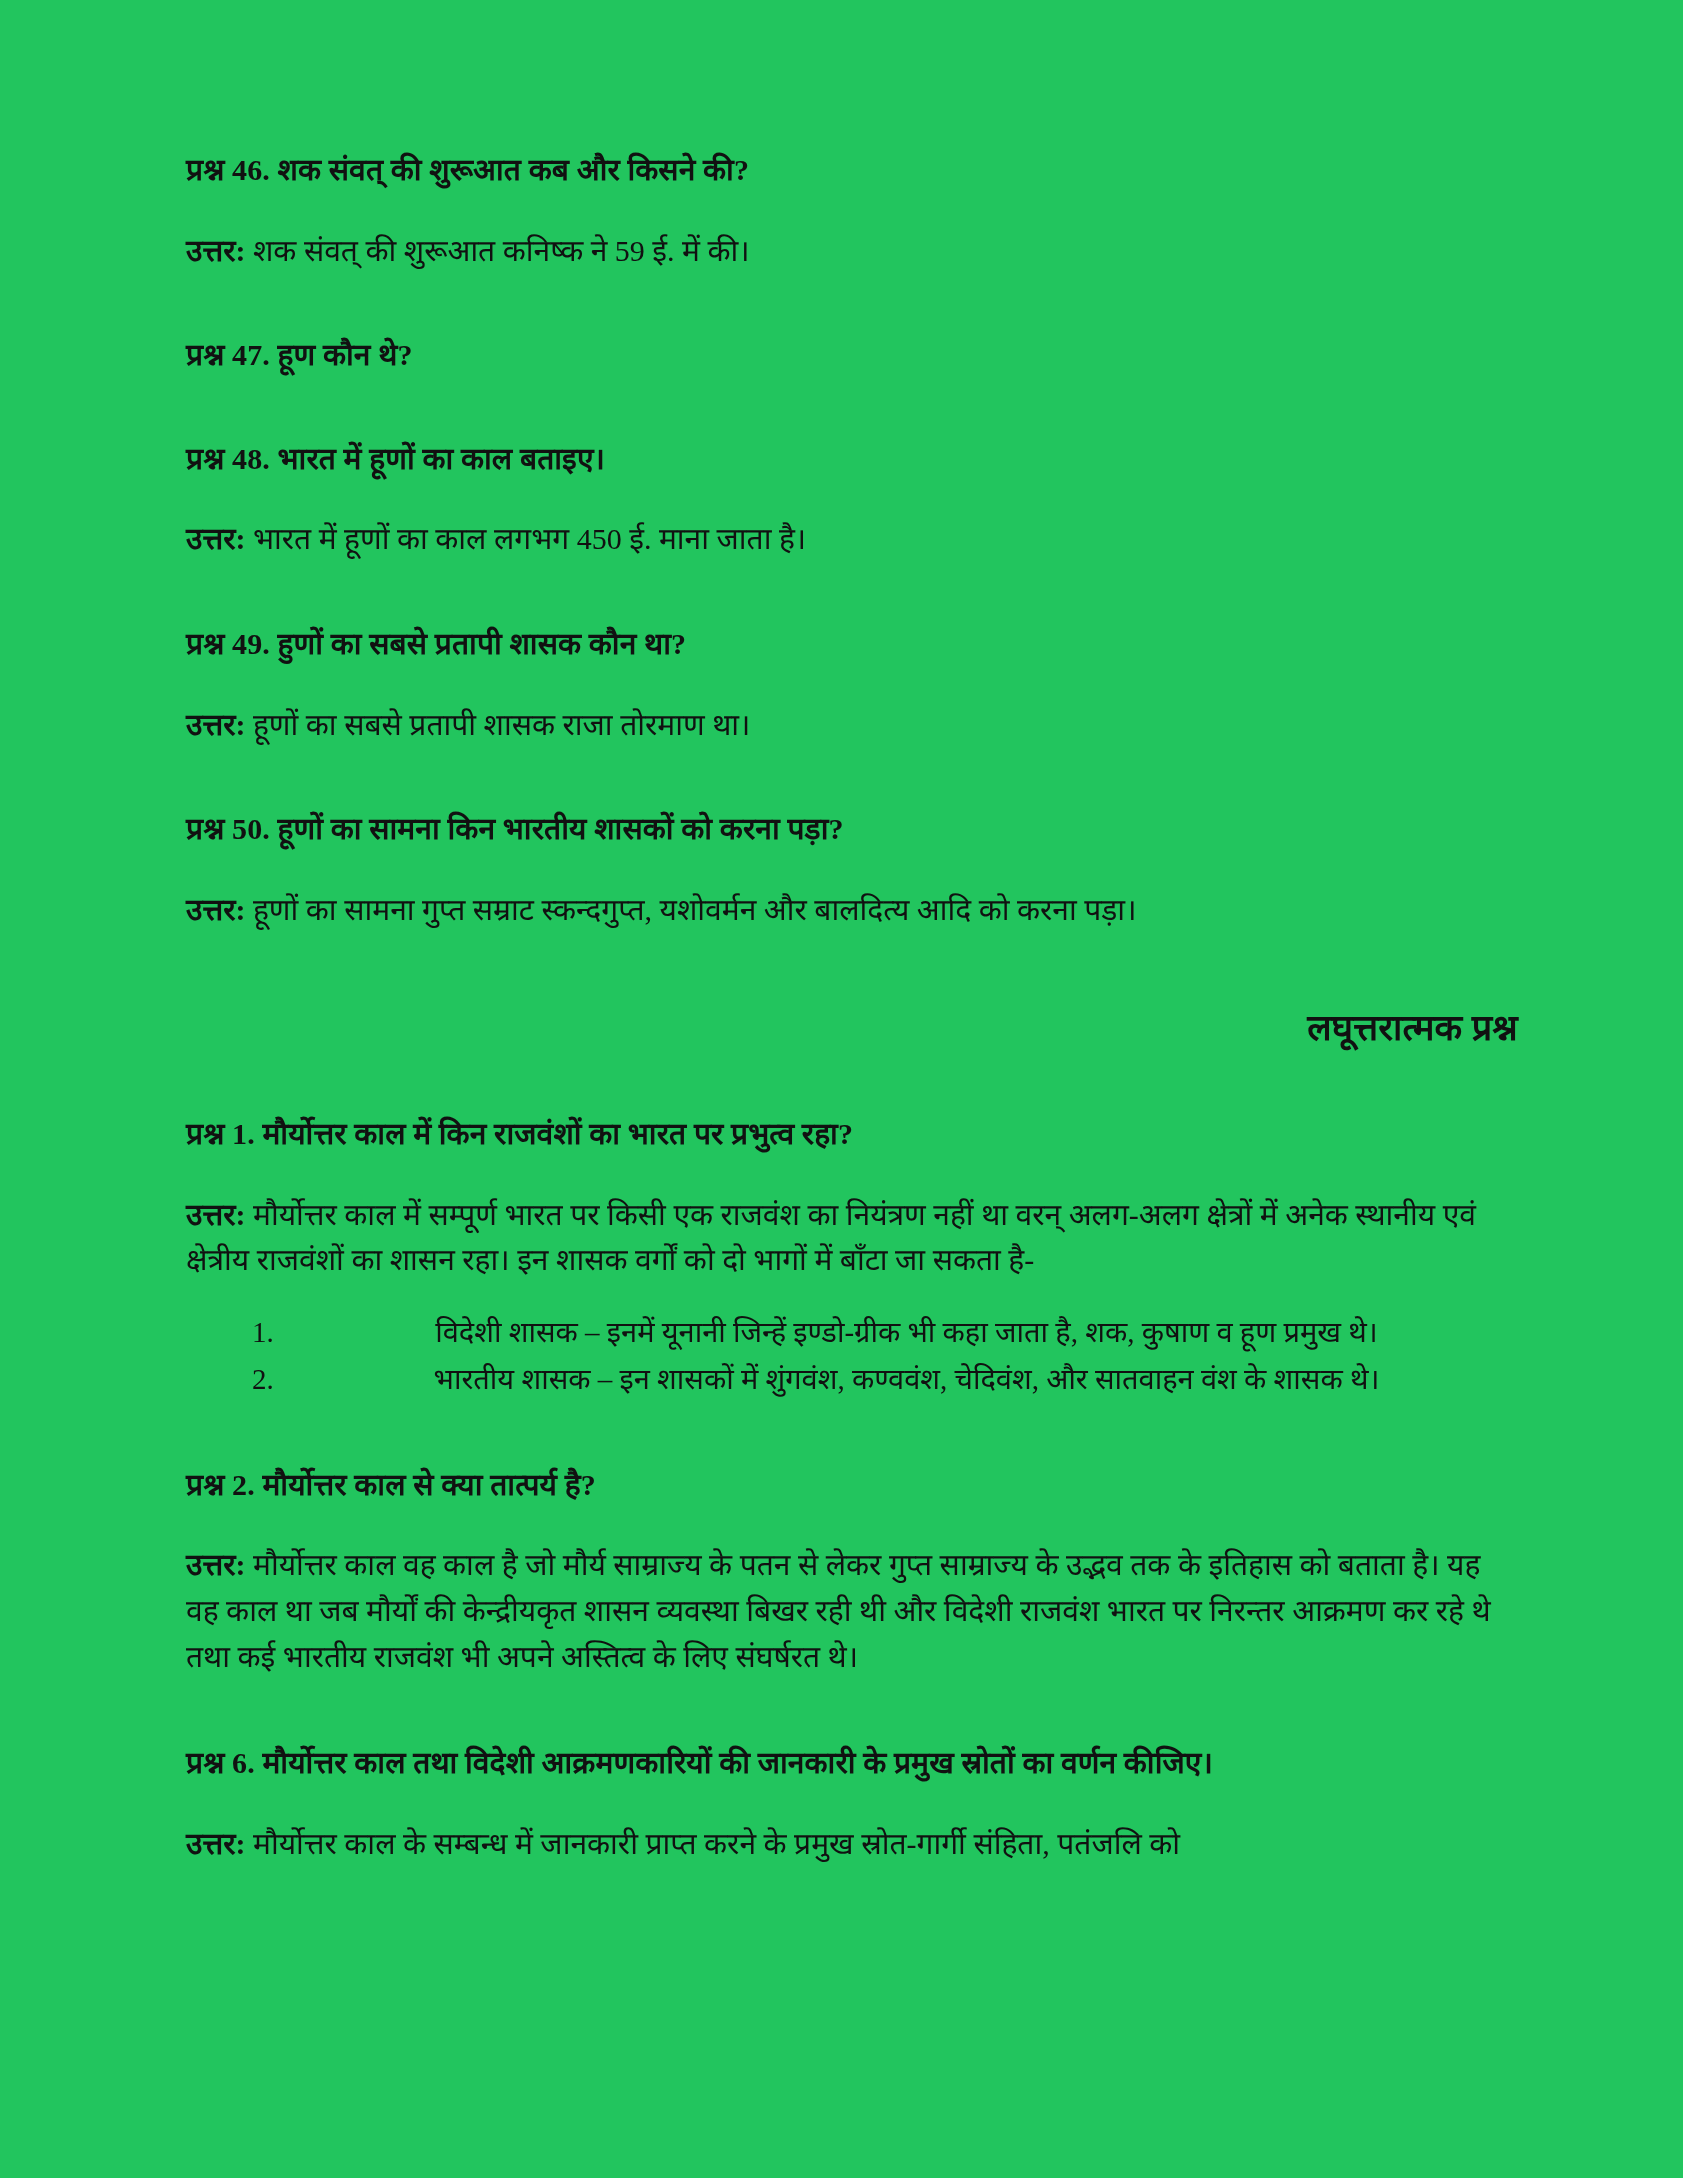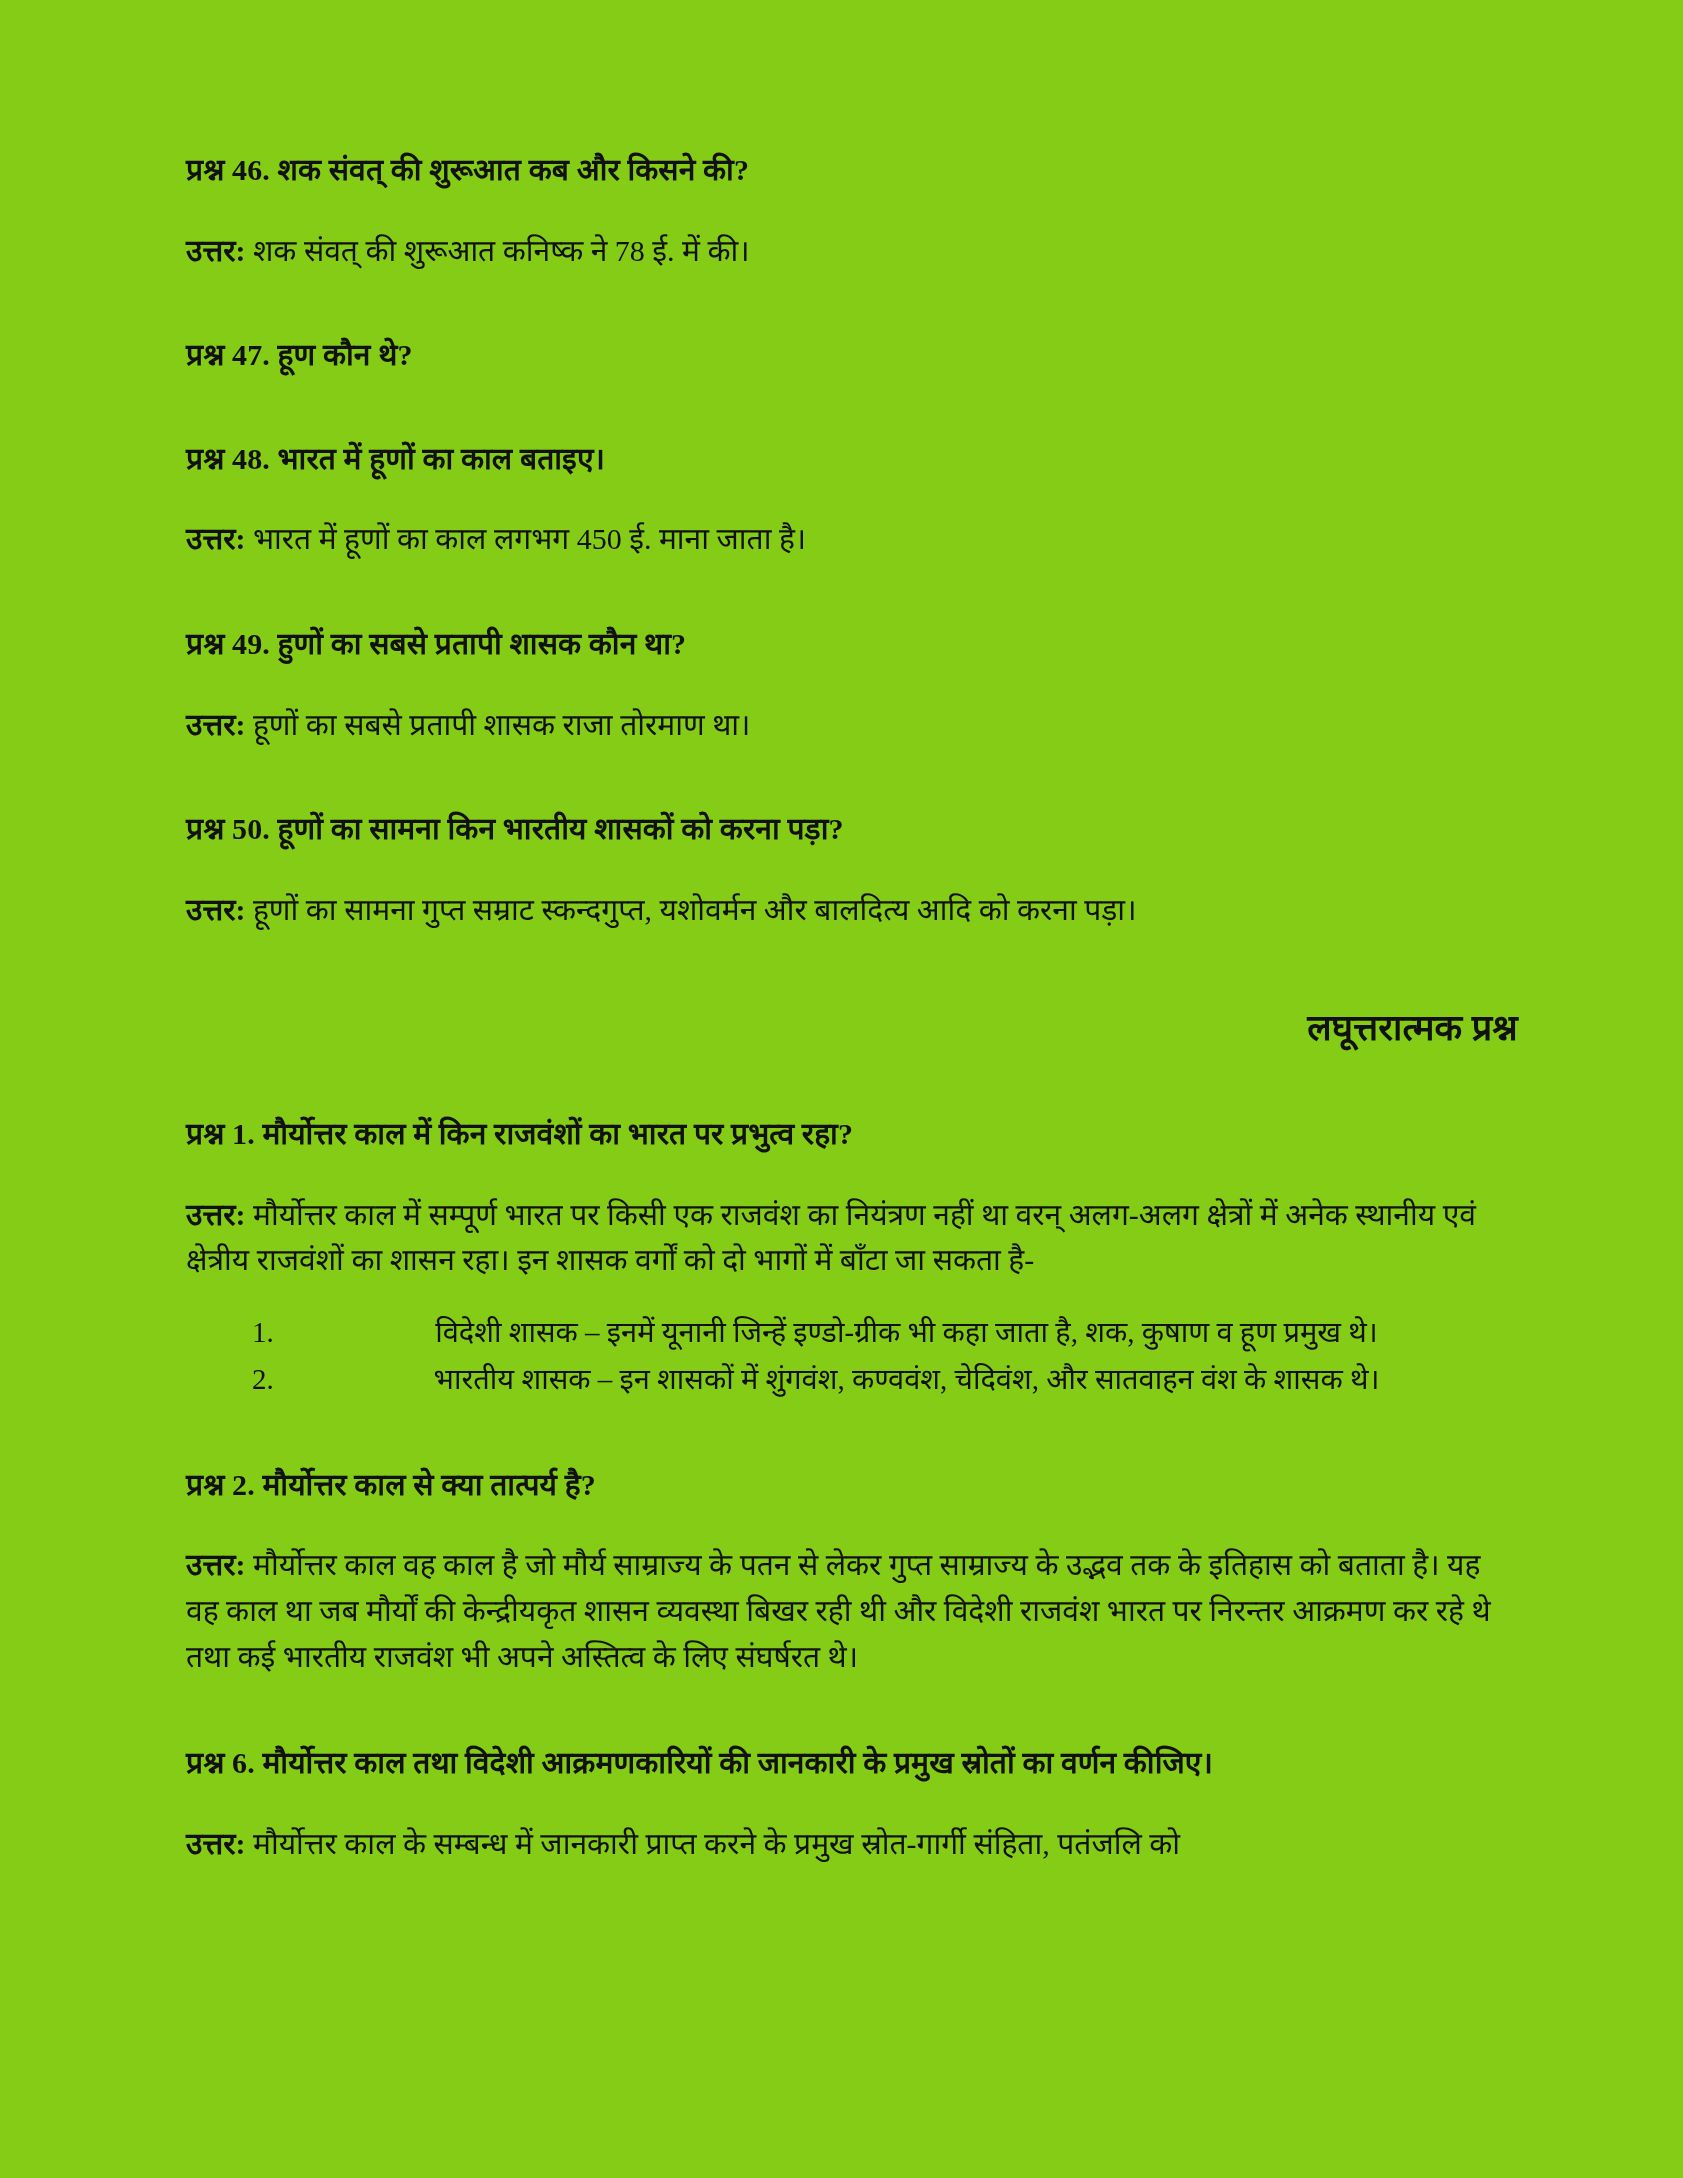--- a/index.html
+++ b/index.html
@@ -13,21 +13,21 @@
     height: 2178px;
     font-family: "Liberation Serif", "DejaVu Serif", serif;
     color: #111111;
     -webkit-font-smoothing: antialiased;
   }
   .page {
     position: relative;
     box-sizing: border-box;
     width: 1683px;
     height: 2178px;
-    background: #84cc16;
+    background: #22c55e;
     padding: 149px 168px 0 186px;
     overflow: hidden;
   }
   .content {
     width: 1332px;
   }
 
   
   .q-head {
     font-weight: bold;
@@ -81,21 +81,21 @@
   }
 </style>
 </head>
 <body>
 
 <div class="page">
   <div class="content">
 
     <p class="q-head blk-q first">प्रश्न 46. शक संवत् की शुरूआत कब और किसने की?</p>
     <p class="ans blk-a">
-      <span class="lead">उत्तर:</span><span> शक संवत् की शुरूआत कनिष्क ने 78 ई. में की।</span>
+      <span class="lead">उत्तर:</span><span> शक संवत् की शुरूआत कनिष्क ने 59 ई. में की।</span>
     </p>
 
     <p class="q-head blk-q">प्रश्न 47. हूण कौन थे?</p>
 
     <p class="q-head blk-q">प्रश्न 48. भारत में हूणों का काल बताइए।</p>
     <p class="ans blk-a">
       <span class="lead">उत्तर:</span><span> भारत में हूणों का काल लगभग 450 ई. माना जाता है।</span>
     </p>
 
     <p class="q-head blk-q">प्रश्न 49. हुणों का सबसे प्रतापी शासक कौन था?</p>

